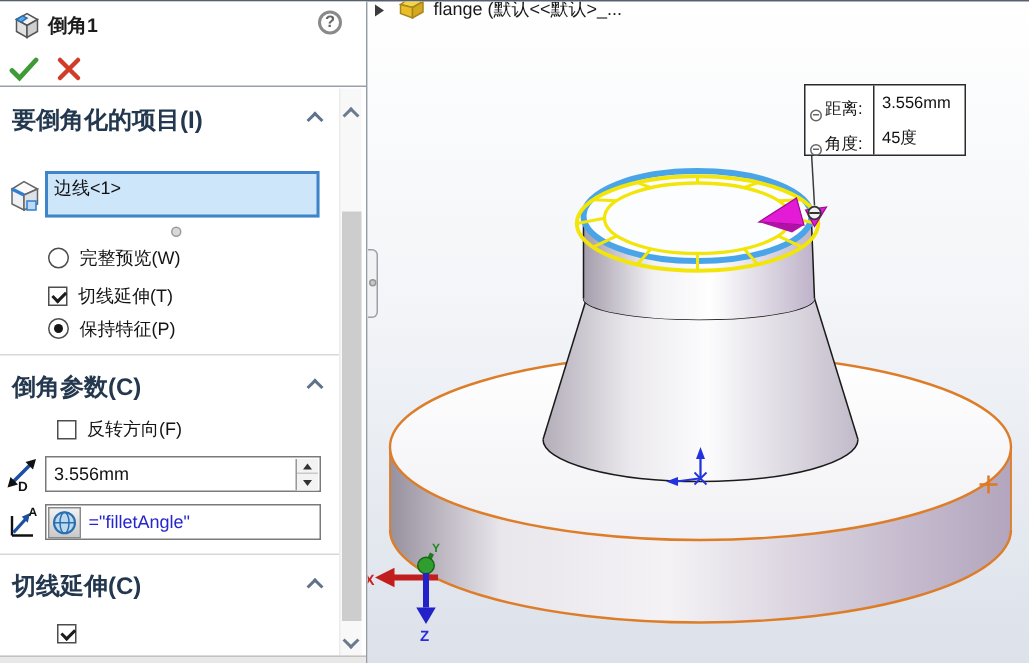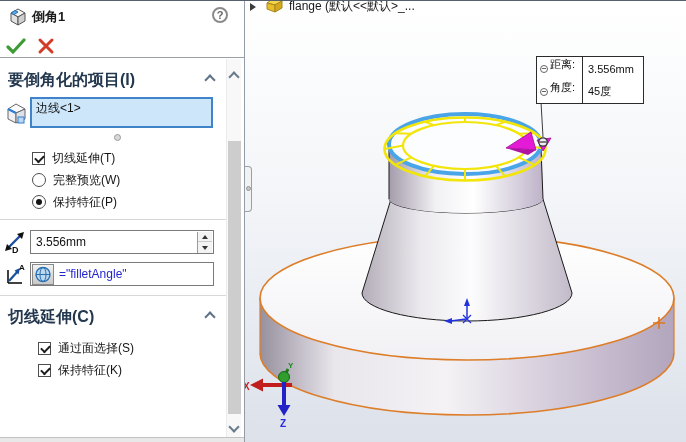--- a/index.html
+++ b/index.html
@@ -13,21 +13,21 @@
   .pm-title { position:absolute; left:32px; top:7px; font-size:13px; font-weight:bold; color:#1c1c1c; }
   .help-btn { position:absolute; left:212px; top:6px; width:16px; height:16px; border:2px solid #8a8a8a; border-radius:50%; color:#666; font-size:11px; font-weight:bold; text-align:center; line-height:12px; }
   .btn-ok { position:absolute; left:6px; top:36px; }
   .btn-cancel { position:absolute; left:37px; top:36px; }
 
   .pm-body { position:absolute; top:58px; left:0; width:226px; font-size:12px; color:#141414; }
   .sec-h { position:relative; padding:11px 8px 3px 8px; font-size:16px; font-weight:bold; color:#23374e; }
   .chev { position:absolute; right:12px; top:17px; width:8px; height:8px; border-left:2px solid #5f7388; border-top:2px solid #5f7388; transform:rotate(45deg); }
   .sec-div { border-top:1px solid #d8d8d8; margin-top:9px; }
 
-  .edge-row { position:relative; margin-top:3px; height:33px; }
+  .edge-row { position:relative; margin-top:20px; height:33px; }
   .edge-icon { position:absolute; left:4px; top:3px; }
   .sel-box { position:absolute; left:30px; top:0; width:183px; height:31px; background:#cde6fa; border:2px solid #3f84c9; padding:1px 4px; color:#111; }
   .resize-dot { width:7px; height:7px; border-radius:50%; background:#d8d8d8; border:1px solid #9b9b9b; margin:4px 0 0 114px; }
 
   .opt-row { display:flex; align-items:center; gap:7px; margin:6px 0 0 32px; height:16px; }
   .opt-row.first { margin-top:9px; }
   .opt-row.ind { margin-left:38px; }
   .cbx { width:13px; height:13px; border:1px solid #4d4d4d; background:#fff; position:relative; flex:none; }
   .cbx.on::after { content:""; position:absolute; left:2px; top:2px; width:7px; height:4px; border-left:2px solid #1c1c1c; border-bottom:2px solid #1c1c1c; transform:rotate(-45deg); }
   .rdo { width:14px; height:14px; border:1px solid #4d4d4d; border-radius:50%; background:#fff; position:relative; flex:none; }
@@ -57,21 +57,21 @@
   .vp { position:absolute; left:245px; top:0; width:441px; height:442px; overflow:hidden; }
   .vp svg.scene { position:absolute; left:0; top:0; }
   .split-tab { position:absolute; left:0; top:165px; width:7px; height:46px; background:#f1f2f3; border:1px solid #9aa0a8; border-left:none; border-radius:0 4px 4px 0; }
   .split-dot { position:absolute; left:1px; top:19px; width:5px; height:5px; border-radius:50%; background:#c6c6c6; border:1px solid #979797; }
 
   .tree { position:absolute; left:3px; top:-3px; height:17px; display:flex; align-items:center; font-size:12px; color:#1a1a1a; white-space:nowrap; }
   .tree-tri { width:0; height:0; border-top:4px solid transparent; border-bottom:4px solid transparent; border-left:6px solid #3c3c3c; margin:0 9px 0 2px; }
   .tree-label { margin-left:5px; }
 
   .callout { position:absolute; left:291px; top:55px; width:108px; background:#fff; border:1px solid #2b2b2b; font-size:11px; color:#111; }
-  .co-row { display:flex; height:23px; align-items:flex-start; }
+  .co-row { display:flex; height:23px; align-items:flex-end; }
   .co-label { width:45px; padding-left:13px; position:relative; flex:none; }
   .c-dot { position:absolute; left:3px; top:8px; width:8px; height:8px; border:1px solid #666; border-radius:50%; }
   .c-dot::after { content:""; position:absolute; left:1px; top:2px; width:4px; height:1px; background:#666; }
   .co-val { flex:1; border-left:1px solid #2b2b2b; padding-left:5px; height:100%; display:flex; align-items:center; }
 </style>
 </head>
 <body>
 
 <div class="app">
 
@@ -114,35 +114,43 @@
             <path d="M4,9 L12,13" stroke="#2f7fd0" stroke-width="2.4" fill="none"></path>
             <rect x="14" y="17" width="6" height="6" fill="#bcd8f2" stroke="#2f7fd0" stroke-width="1"></rect>
           </svg>
         </span>
         <div class="sel-box">
           <span>边线&lt;1&gt;</span>
         </div>
       </div>
       <div class="resize-dot"></div>
 
+      <div class="opt-row">
+        <span class="rdo"></span>
+        <span>完整预览(W)</span>
+      </div>
       <div class="opt-row first">
         <span class="cbx on"></span>
         <span>切线延伸(T)</span>
       </div>
       <div class="opt-row">
-        <span class="rdo"></span>
-        <span>完整预览(W)</span>
-      </div>
-      <div class="opt-row">
         <span class="rdo on"></span>
         <span>保持特征(P)</span>
       </div>
 
       <div class="sec-div"></div>
 
+      <div class="sec-h">
+        <span>倒角参数(C)</span>
+        <span class="chev"></span>
+      </div>
+      <div class="opt-row ind">
+        <span class="cbx"></span>
+        <span>反转方向(F)</span>
+      </div>
 
       <div class="num-row">
         <span class="num-icon">
           <svg width="24" height="24" viewBox="0 0 24 24">
             <path d="M6,17 L17,6" stroke="#1b4fa0" stroke-width="2.4" fill="none"></path>
             <polygon points="2,21 9,19 4,14" fill="#111"></polygon>
             <polygon points="21,2 14,4 19,9" fill="#111"></polygon>
             <text x="9" y="23" font-size="9" font-weight="bold" fill="#111">D</text>
           </svg>
         </span>
@@ -178,21 +186,20 @@
       </div>
 
       <div class="sec-div"></div>
 
       <div class="sec-h">
         <span>切线延伸(C)</span>
         <span class="chev"></span>
       </div>
       <div class="opt-row ind first">
         <span class="cbx on"></span>
-        <span>通过面选择(S)</span>
       </div>
       <div class="opt-row ind">
         <span class="cbx on"></span>
         <span>保持特征(K)</span>
       </div>
     </div>
 
     <div class="pm-scroll">
       <span class="sc-chev sc-up"></span>
       <span class="sc-thumb"></span>

